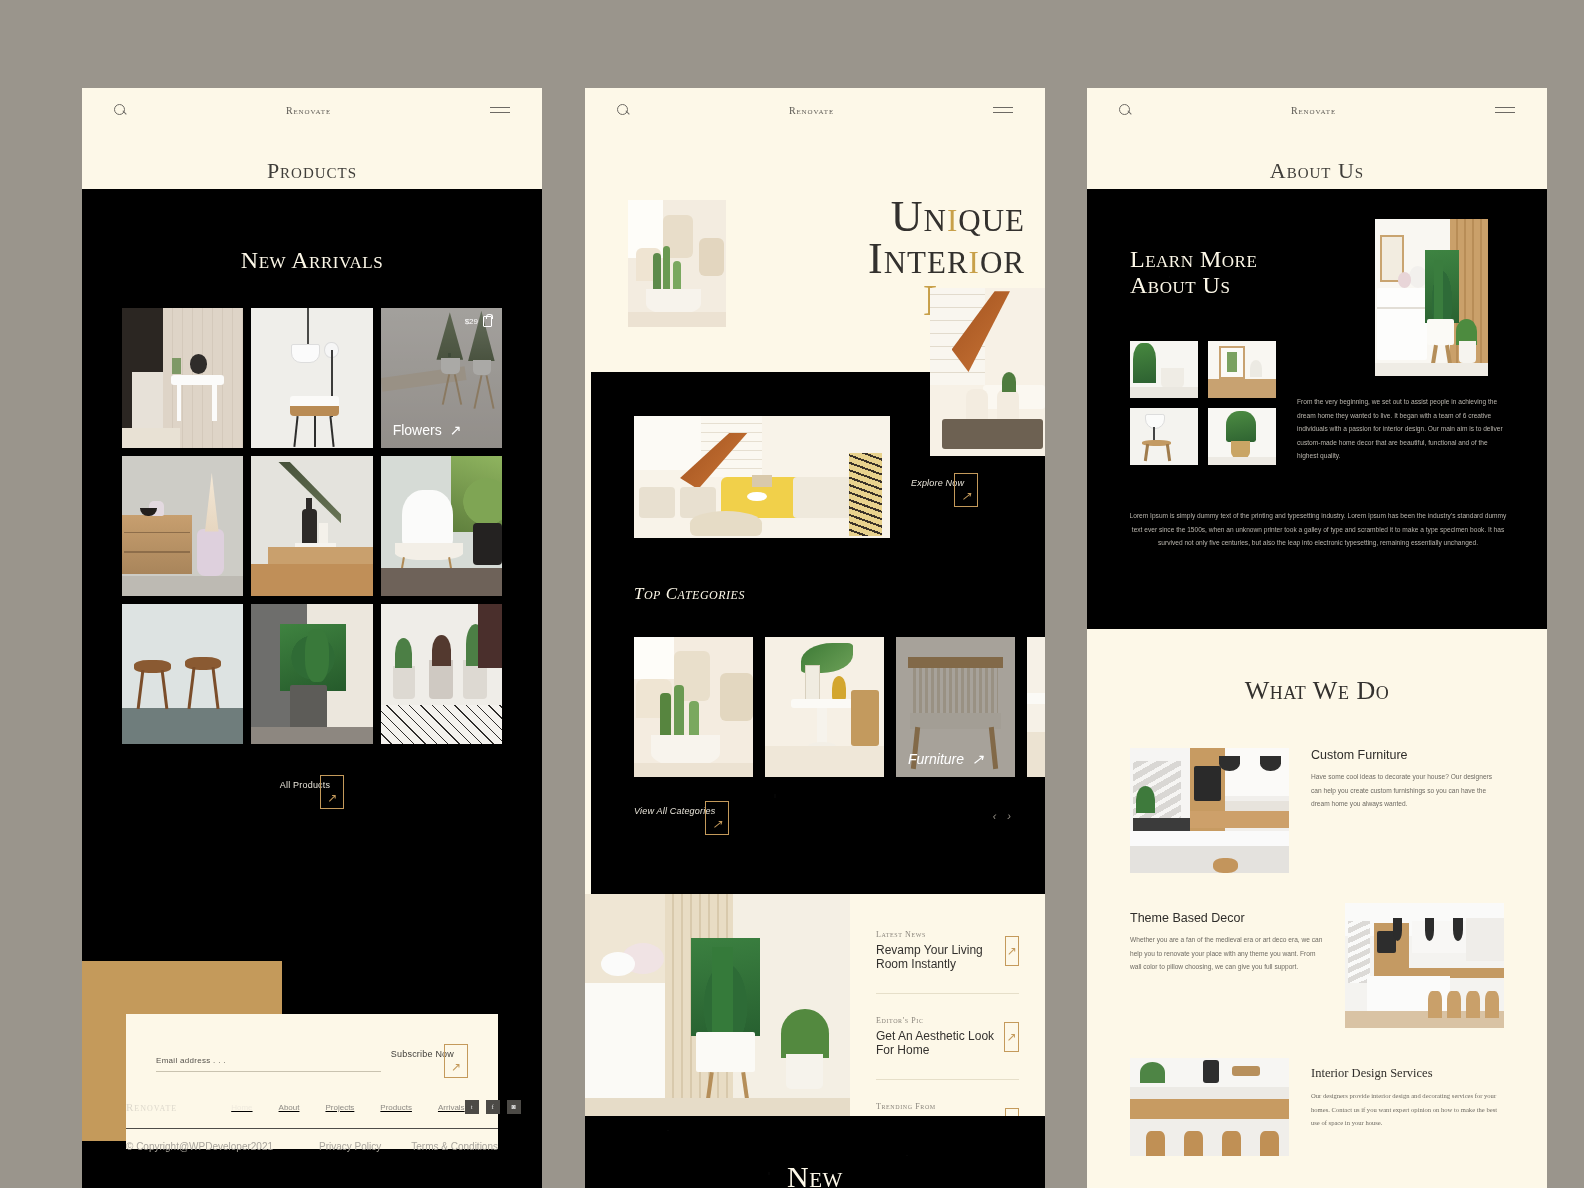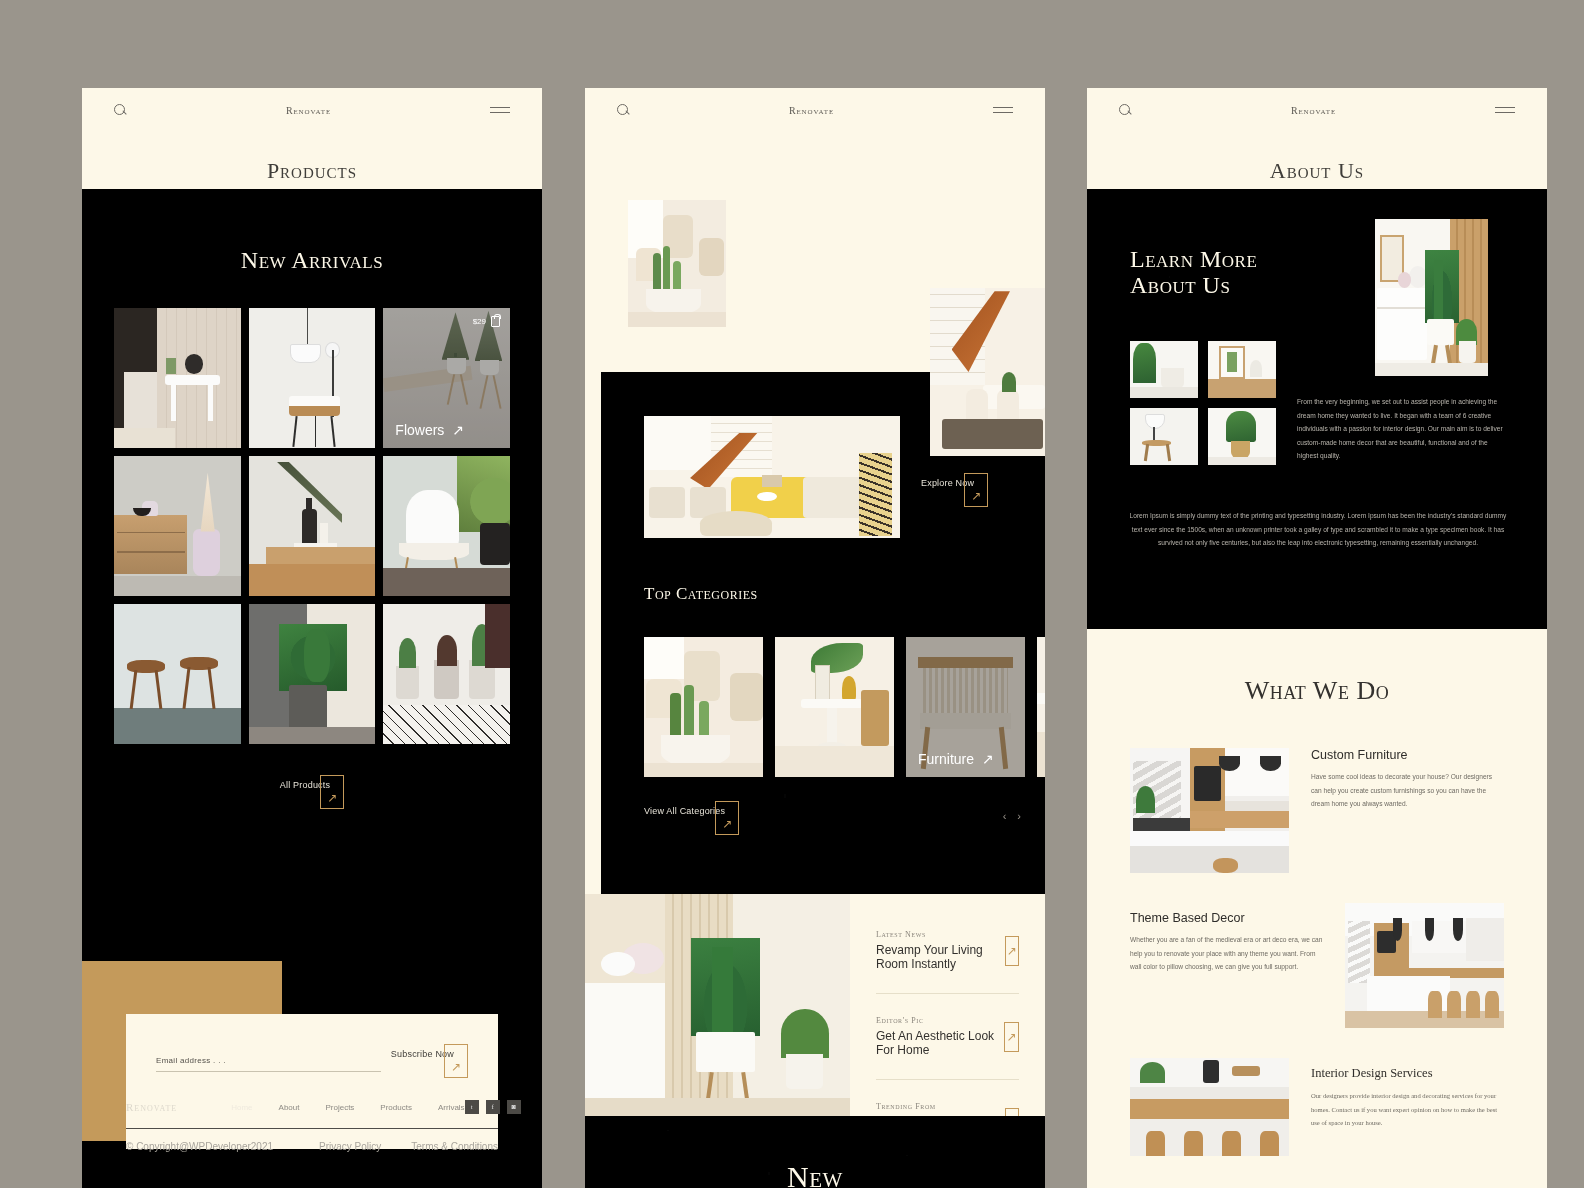--- a/index.html
+++ b/index.html
@@ -83,21 +83,21 @@
     letter-spacing: .5px;
   }
 
   
   .ph { position: relative; overflow: hidden; background: #ddd; }
   .ph i { position: absolute; display: block; }
 
   
   .grid3 {
     display: grid; grid-template-columns: repeat(3, 1fr);
-    gap: 8px; padding: 0 32px;
+    gap: 8px; padding: 0 40px;
   }
   .grid3 .cell { height: 140px; }
 
   .overlay-tile::after {
     content:""; position:absolute; inset:0; background: rgba(40,40,40,.36);
   }
   .tile-label {
     position:absolute; left:12px; bottom:10px; z-index:3;
     color:#fff; font-size:14px; display:flex; align-items:center; gap:8px;
   }
@@ -131,21 +131,21 @@
   }
   .field-line { border-bottom:1px solid #c9c3b0; }
   .field-ph { font-size:8px; color:#55524c; letter-spacing:.3px; }
 
   
   .footer-row { display:flex; align-items:center; padding:0 44px; }
   .f-brand {
     font-family:"Liberation Serif", serif; font-variant:small-caps;
     color:#ddd8cc; font-size:11px; letter-spacing:1px;
   }
-  .f-nav { display:flex; gap:26px; margin-left:54px; }
+  .f-nav { display:flex; gap:26px; margin-left:54px;text-decoration:underline; }
   .f-nav a { font-size:8px; color:#8d8a84; text-decoration:none; }
   .f-nav a.active { color:#efeade; }
   .socials { margin-left:auto; display:flex; gap:7px; }
   .soc {
     width:14px;height:14px;background:#4c4a46;display:flex;align-items:center;
     justify-content:center;color:#ddd;font-size:7px;font-family:"Liberation Serif",serif;
   }
   .f-rule { height:1px; background:#4e4c48; margin:14px 44px 0; }
   .f-bot { display:flex; padding:0 44px; margin-top:12px; }
   .f-bot span { font-size:10px; color:#a8a49c; }
@@ -371,32 +371,37 @@
       <i style="left:36%;top:12%;width:30%;height:34%;background:#e8ddc9;border-radius:6px;"></i>
       <i style="left:8%;top:38%;width:26%;height:26%;background:#efe4d2;border-radius:6px 6px 0 0;"></i>
       <i style="left:72%;top:30%;width:26%;height:30%;background:#e3d6bf;border-radius:6px;"></i>
       <i style="left:26%;top:42%;width:8%;height:32%;background:#5d8a4a;border-radius:4px;"></i>
       <i style="left:36%;top:36%;width:7%;height:38%;background:#6a9a52;border-radius:4px;"></i>
       <i style="left:46%;top:48%;width:8%;height:26%;background:#7aa85f;border-radius:4px;"></i>
       <i style="left:18%;top:70%;width:56%;height:20%;background:#f7f3ec;border-radius:0 0 40% 40%;"></i>
       <i style="left:0;top:88%;width:100%;height:12%;background:#ece2d2;"></i>
     </div>
 
+    <div class="hero-title" style="position:absolute;left:110px;top:108px;width:330px;z-index:3;">
+      <div><span>Un</span><em>i</em><span>que</span></div>
+      <div><span>Inter</span><em>i</em><span>or</span></div>
+      <div><em>I</em><span>tems</span></div>
+    </div>
 
     <div class="ph" style="position:absolute;left:345px;top:200px;width:120px;height:168px;background:#f7f1e6;z-index:4;">
       <i style="left:0;top:0;width:46%;height:58%;background:repeating-linear-gradient(0deg,#f9f6ef 0 12px,#e2dbcd 12px 13px);"></i>
       <i style="left:18%;top:2%;width:64%;height:48%;background:linear-gradient(130deg,#a2521f,#cf7a3a);clip-path:polygon(0 72%,56% 0,76% 0,22% 100%);"></i>
       <i style="left:44%;top:58%;width:52%;height:14%;background:#fbf8f1;border-radius:3px;"></i>
       <i style="left:30%;top:60%;width:18%;height:26%;background:#f3ece0;border-radius:8px 8px 2px 2px;"></i>
       <i style="left:56%;top:60%;width:18%;height:26%;background:#f3ece0;border-radius:8px 8px 2px 2px;"></i>
       <i style="left:10%;top:78%;width:84%;height:18%;background:#6d6152;border-radius:3px;"></i>
       <i style="left:60%;top:50%;width:12%;height:12%;background:#4f7c3f;border-radius:50% 50% 0 0;"></i>
     </div>
 
-    <div class="dark" style="position:absolute;left:16px;top:284px;width:460px;height:530px;">
+    <div class="dark" style="position:absolute;left:6px;top:284px;width:460px;height:530px;font-style:italic;">
 
       <div class="ph" style="position:absolute;left:43px;top:44px;width:256px;height:122px;background:#f8f3e9;z-index:3;">
         <i style="left:0;top:0;width:26%;height:44%;background:#fcfaf5;"></i>
         <i style="left:26%;top:0;width:24%;height:50%;background:repeating-linear-gradient(0deg,#fbf8f1 0 8px,#e6dfd1 8px 9px);"></i>
         <i style="left:18%;top:14%;width:32%;height:46%;background:linear-gradient(130deg,#a2521f,#d17c3a);clip-path:polygon(0 80%,60% 0,82% 0,22% 100%);"></i>
         <i style="left:34%;top:50%;width:32%;height:34%;background:#f1d04a;border-radius:6px 6px 2px 2px;"></i>
         <i style="left:62%;top:50%;width:24%;height:34%;background:#efe9dc;border-radius:4px;"></i>
         <i style="left:46%;top:48%;width:8%;height:10%;background:#d9c9ab;"></i>
         <i style="left:2%;top:58%;width:14%;height:26%;background:#e8e0d0;border-radius:4px;"></i>
         <i style="left:18%;top:58%;width:14%;height:26%;background:#e8e0d0;border-radius:4px;"></i>

